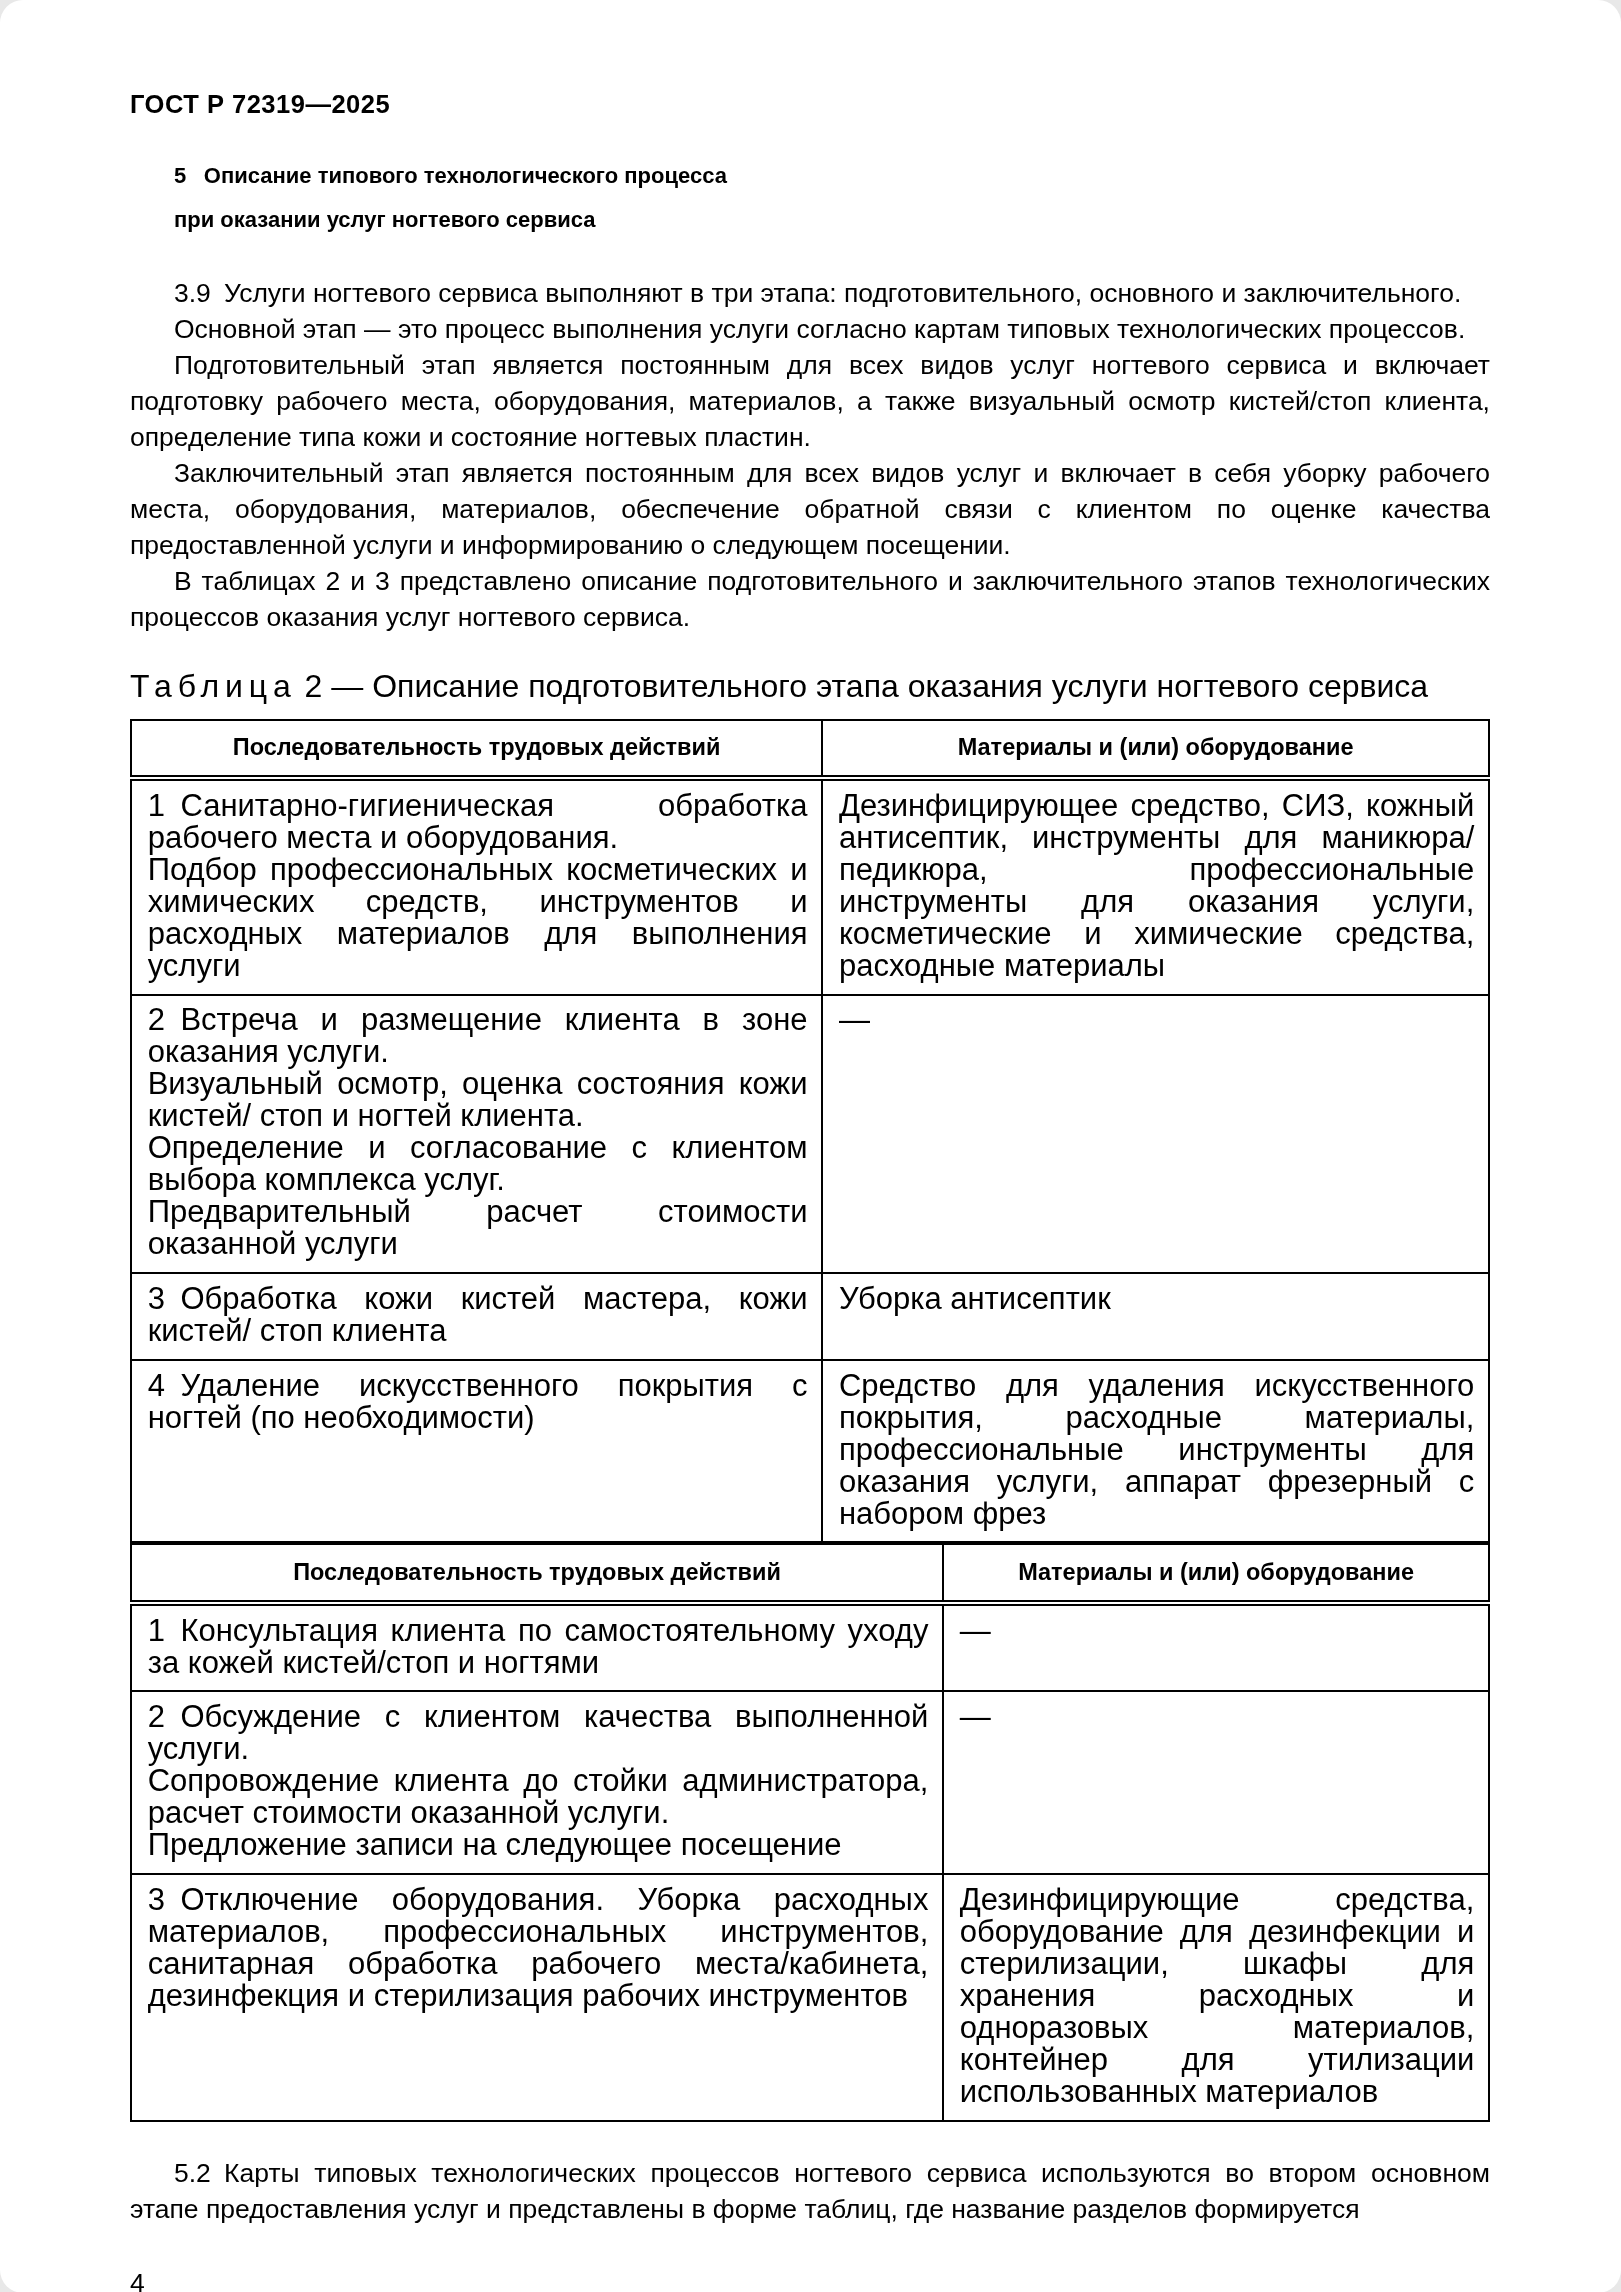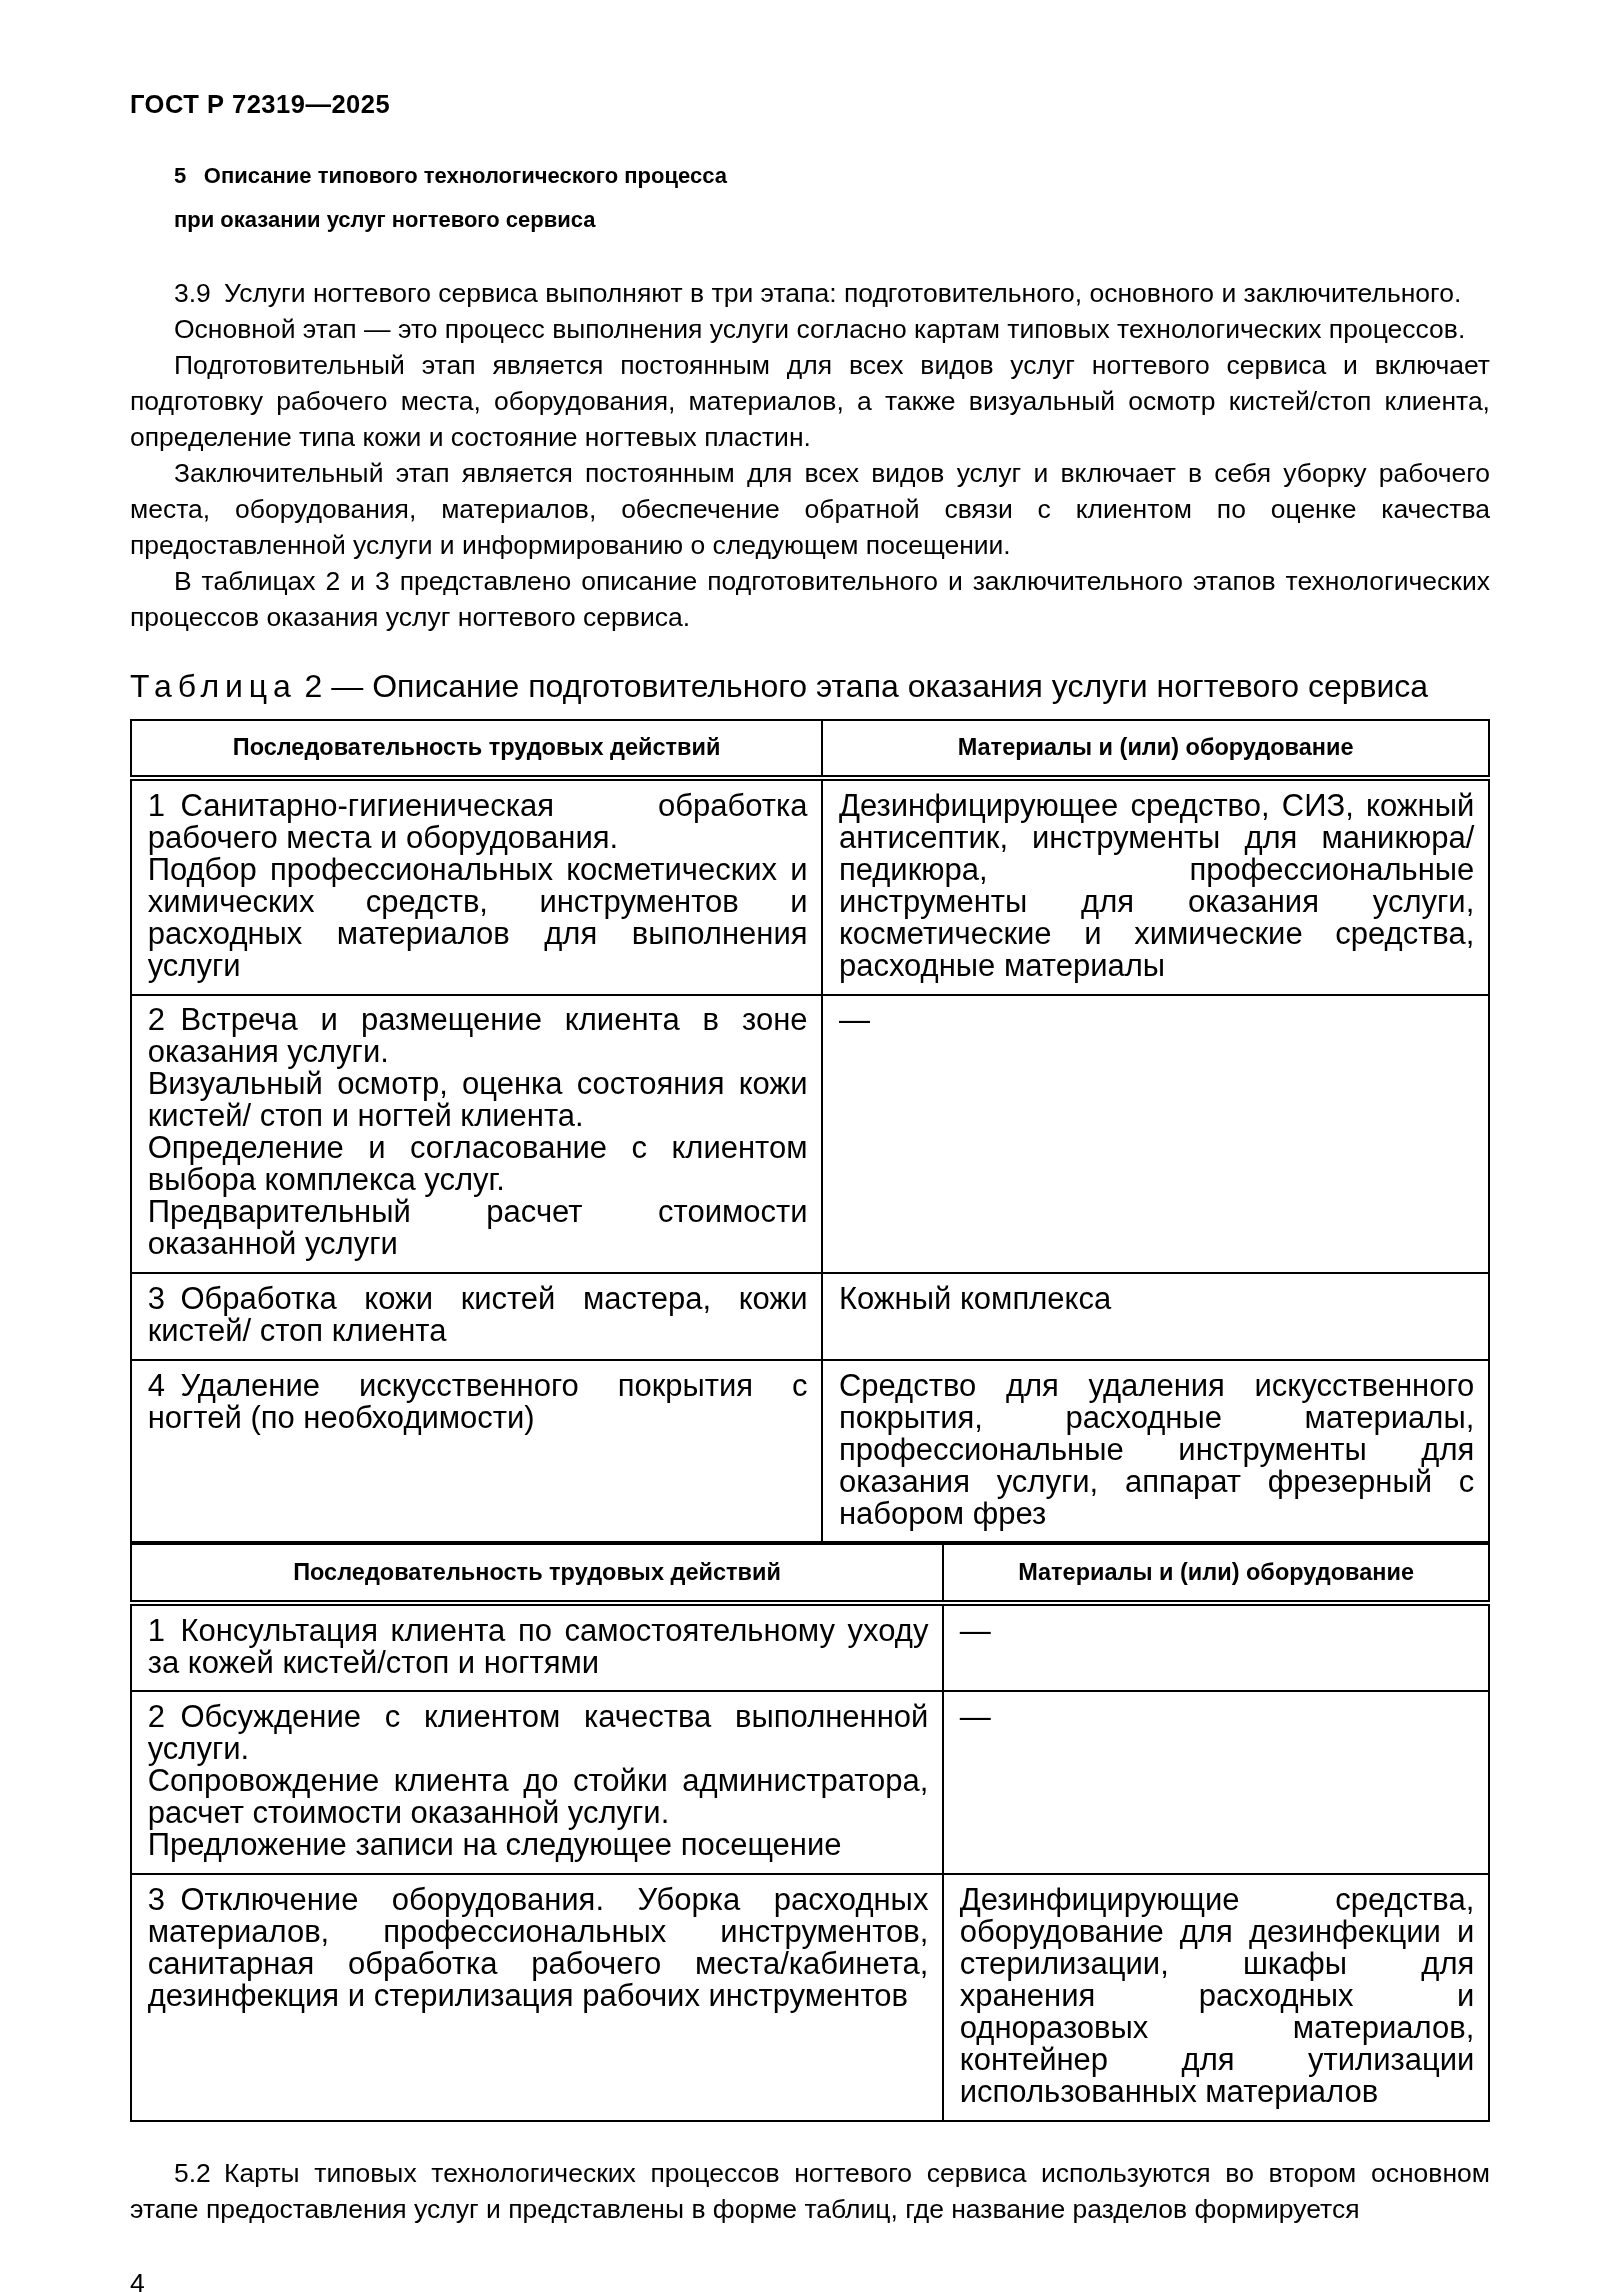--- a/index.html
+++ b/index.html
@@ -6,20 +6,21 @@
   .page {
     width:1621px; height:2293px;
     margin:0 auto;
     background:#ffffff;
     color:#000;
     font-family:"Liberation Sans", sans-serif;
     box-sizing:border-box;
     padding:90px 131px 0 130px;
     overflow:hidden;
     position:relative;
+    border-radius:23px;
   }
   .doc-header {
     font-weight:bold;
     font-size:25.5px;
     letter-spacing:0.5px;
   }
   .heading {
     margin-top:35px;
     padding-left:44px;
     font-weight:bold;
@@ -125,21 +126,21 @@
           <div class="cell-line">Визуальный осмотр, оценка состояния кожи кистей/ стоп и ногтей клиента.</div>
           <div class="cell-line">Определение и согласование с клиентом выбора комплекса услуг.</div>
           <div class="cell-line">Предварительный расчет стоимости оказанной ус­луги</div>
         </td>
         <td class="dash-middle">—</td>
       </tr>
       <tr>
         <td>
           <div class="cell-line">3 Обработка кожи кистей мастера, кожи кистей/ стоп клиента</div>
         </td>
-        <td>Кожный комплекса</td>
+        <td>Уборка антисептик</td>
       </tr>
       <tr>
         <td>
           <div class="cell-line">4 Удаление искусственного покрытия с ногтей (по необходимости)</div>
         </td>
         <td>Средство для удаления искусственного покрытия, рас­ходные материалы, профессиональные инструменты для оказания услуги, аппарат фрезерный с набором фрез</td>
       </tr>
     </tbody>
   </table>
 

